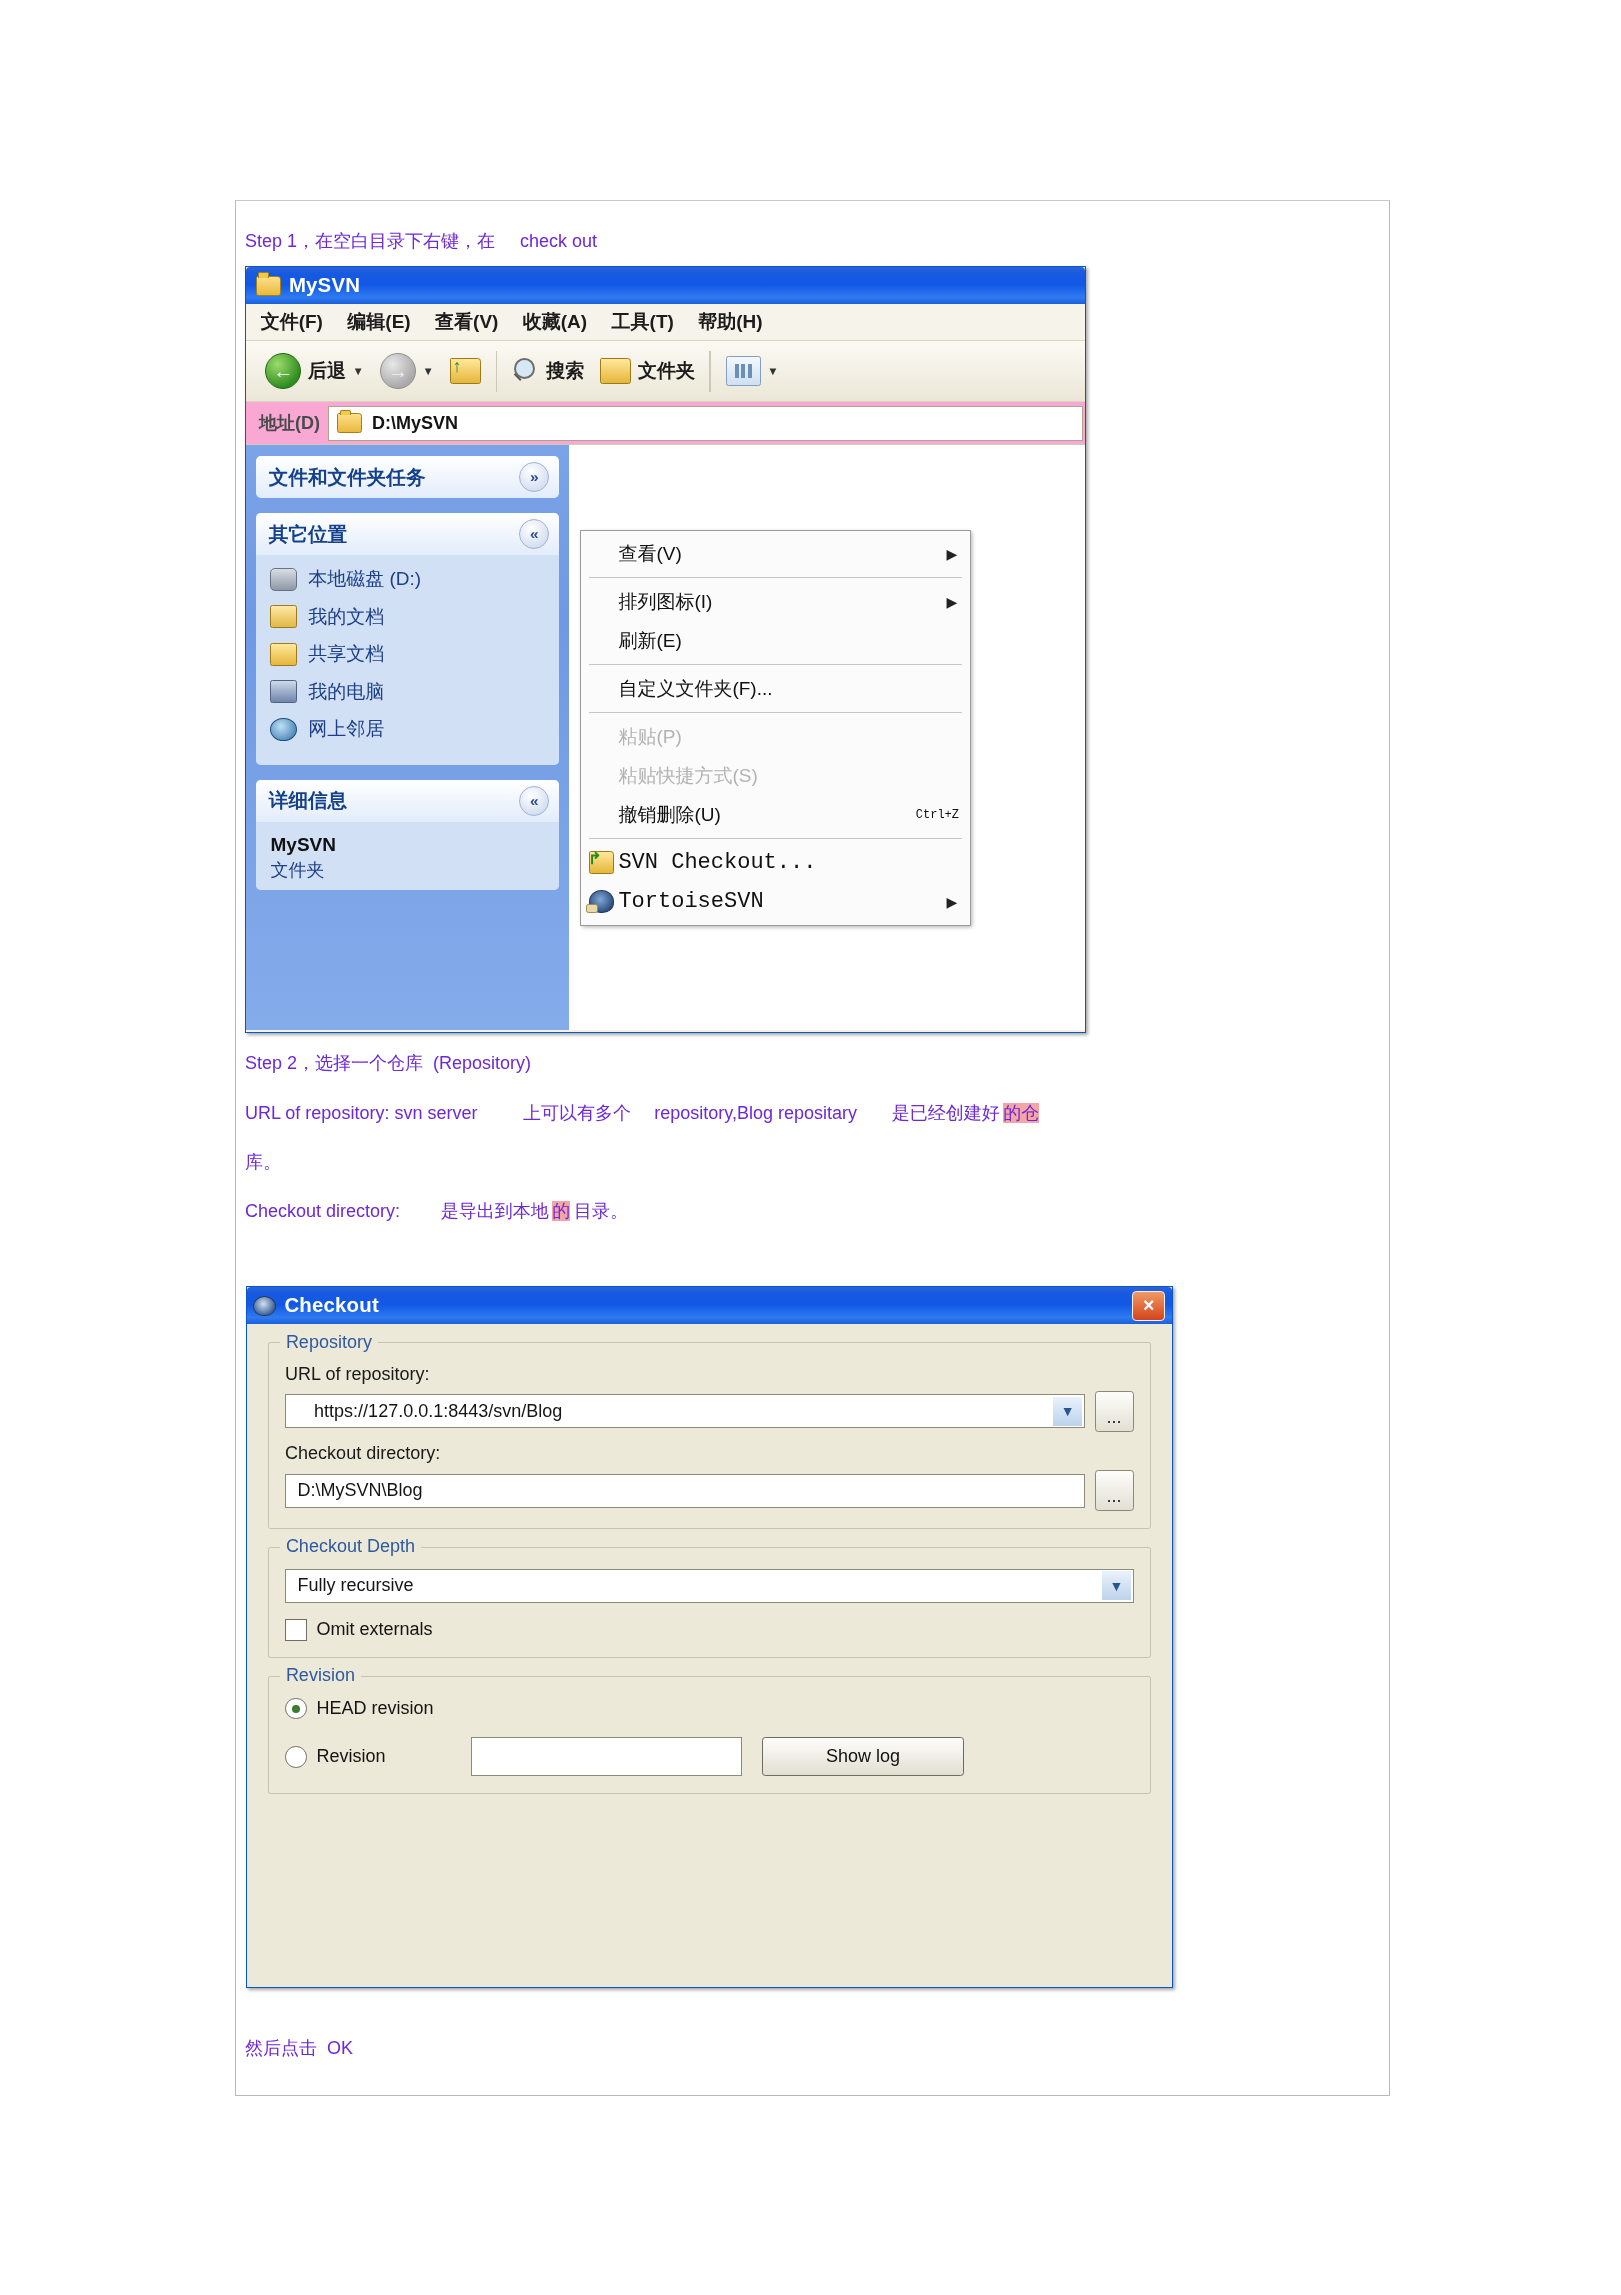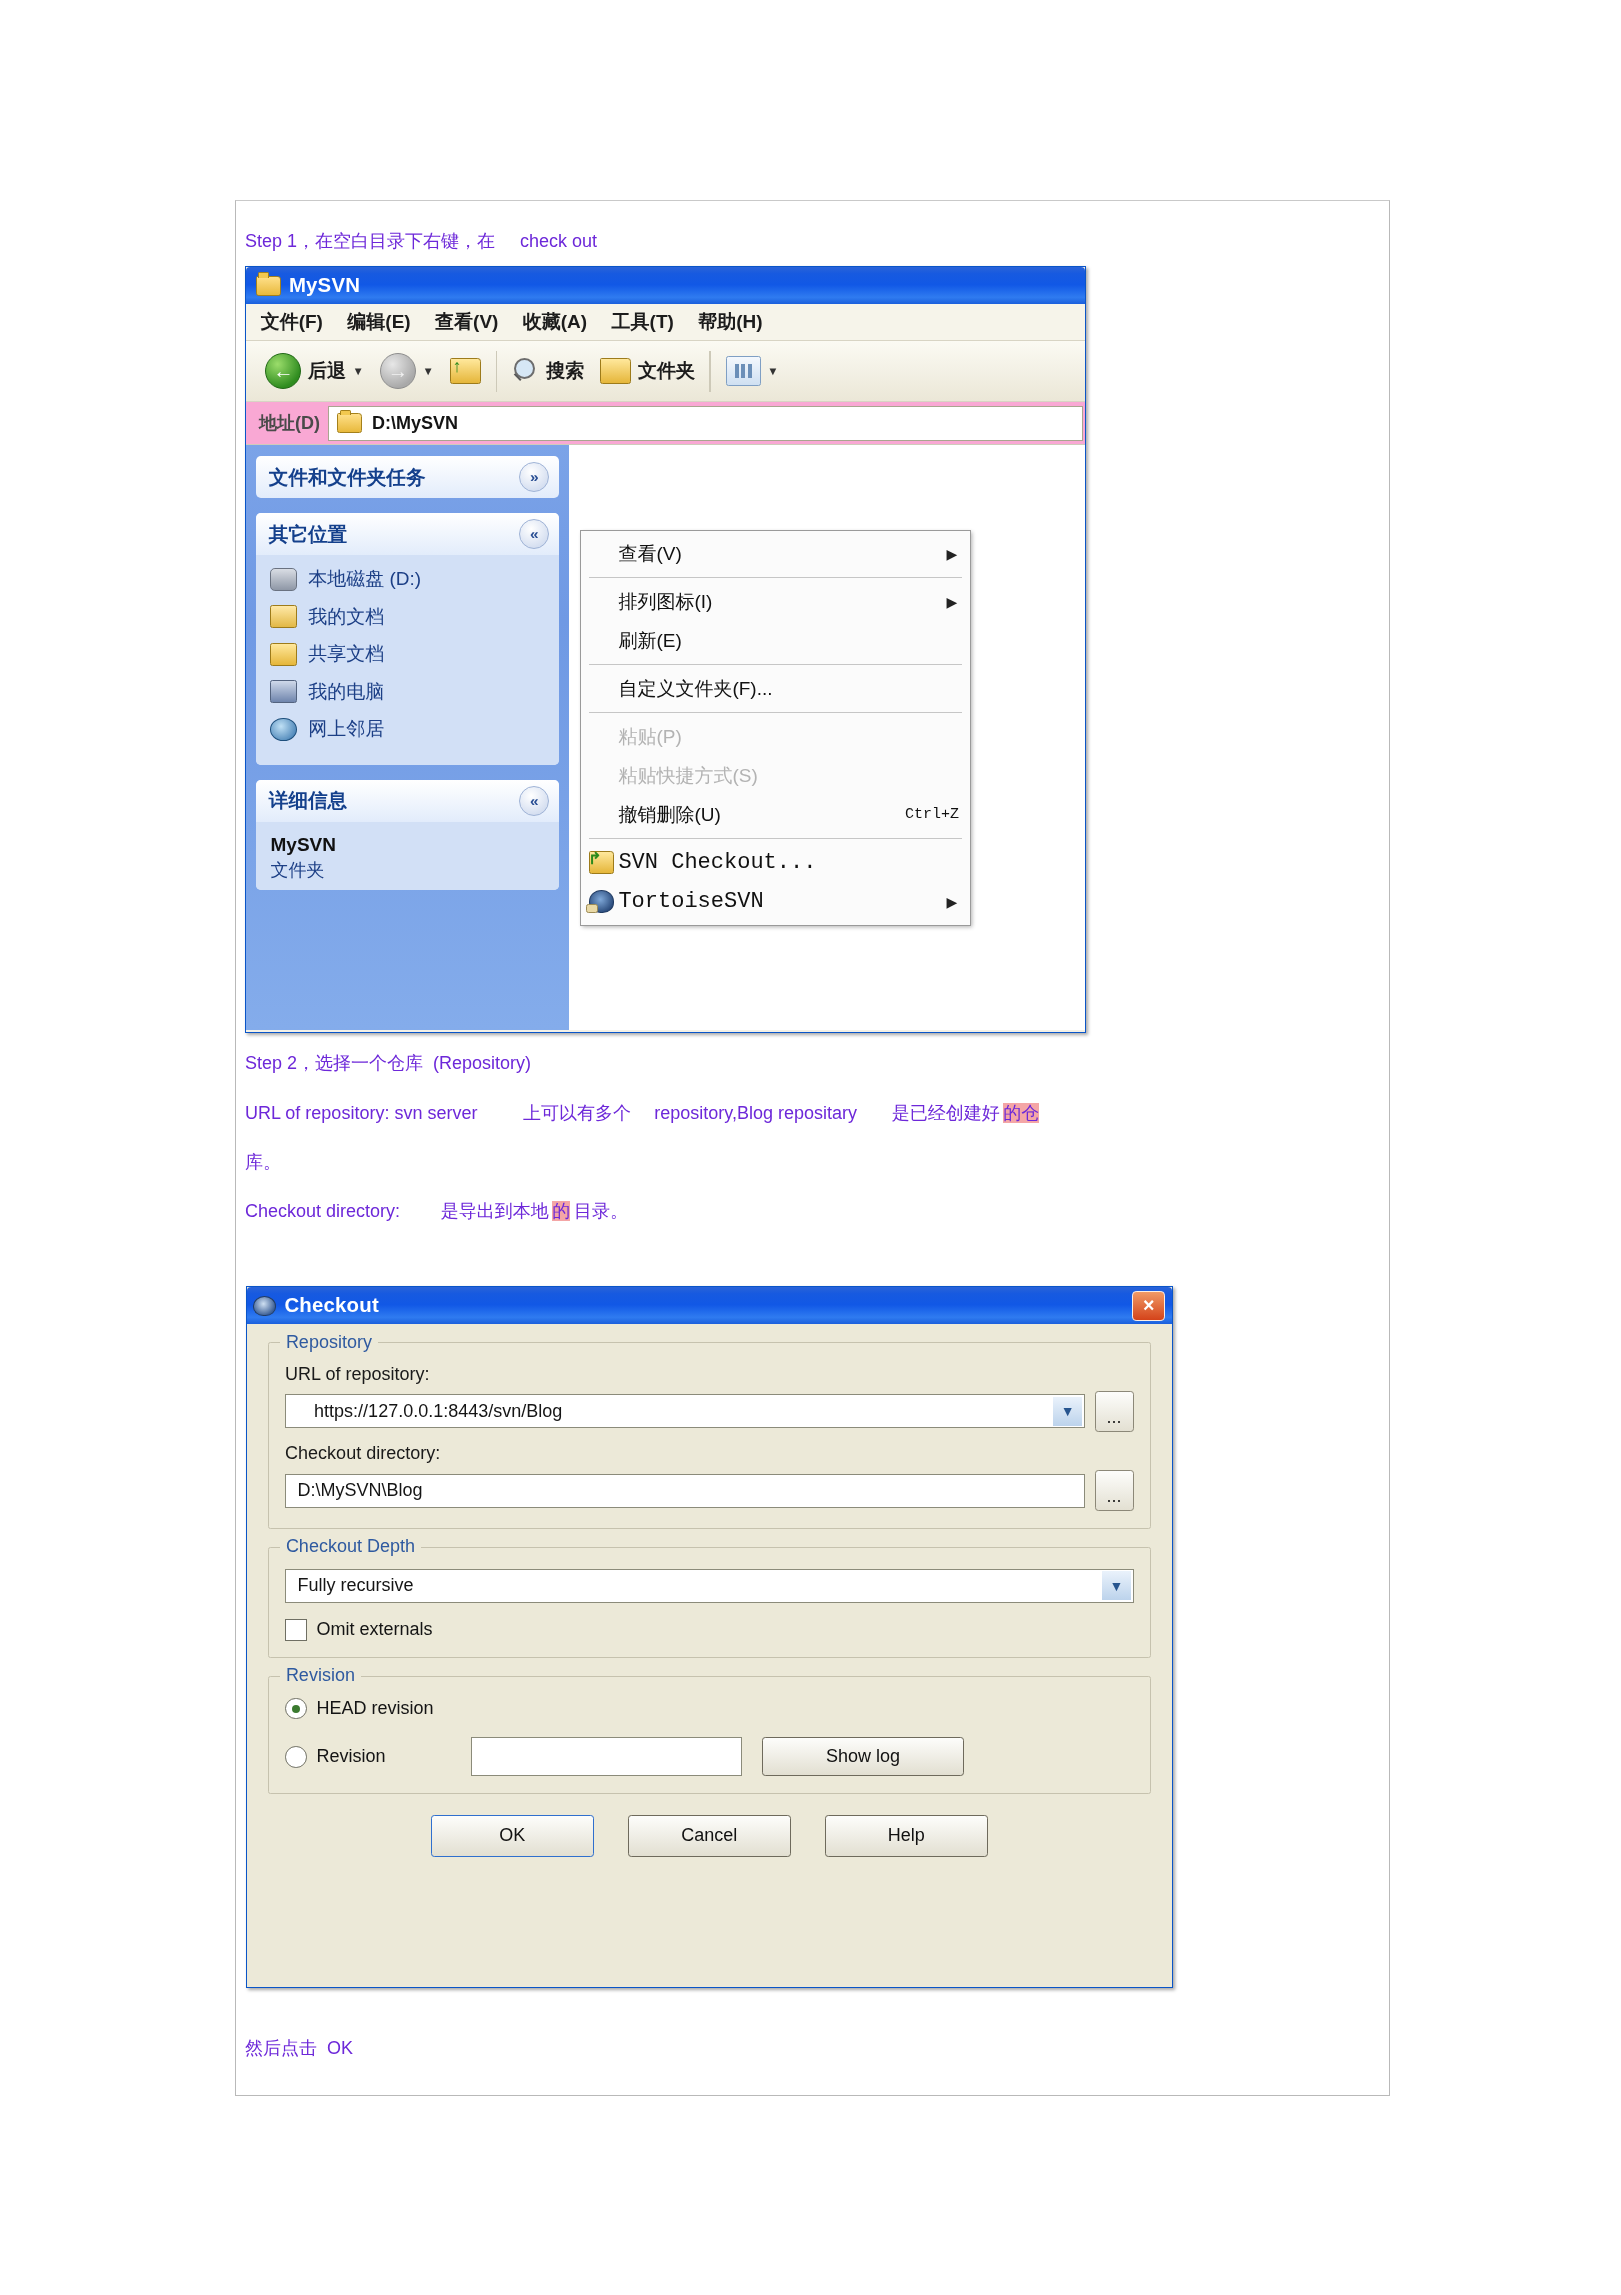--- a/index.html
+++ b/index.html
@@ -210,21 +210,21 @@
     height: 39px;
     display: flex; align-items: center;
     padding: 0 11.4px 0 37px;
     position: relative;
     font-size: 19px;
     color: #111;
     white-space: nowrap;
   }
   .ctx-item.disabled { color: #b3b3b3; }
   .ctx-item .arrow { position: absolute; right: 13px; font-size: 14px; color: #222; }
-  .ctx-item .accel { margin-left: auto; font-size: 15px; color: #111; font-family: "Liberation Mono", monospace; }
+  .ctx-item .accel { margin-left: auto; font-size: 12px; color: #111; font-family: "Liberation Mono", monospace; }
   .ctx-sep { height: 0.8px; background: #c6c6c6; margin: 4.1px 8.1px; }
   .ctx-ico { position: absolute; left: 8.1px; width: 23px; height: 21px; }
   .ctx-ico.co {
     background: linear-gradient(#ffe89c, #e5b63a);
     border: 0.8px solid #9d7b1a; border-radius: 1.6px 3.3px 2.4px 2.4px;
   }
   .ctx-ico.co::after { content: "↱"; position: absolute; left: -2.4px; top: -3.3px; color: #2b8a1c; font-size: 16.3px; font-weight: bold; }
   .ctx-ico.turtle {
     background: radial-gradient(circle at 45% 40%, #7fa8d8, #2e4f80 72%);
     border-radius: 50% 50% 45% 45%;
@@ -562,25 +562,20 @@
         </div>
 
         <div class="row" style="gap:0;">
           <span class="radio"></span>
           <span class="check-label" style="margin-left:9.8px;width:155px;">Revision</span>
           <span class="revision-input"></span>
           <span class="btn showlog" style="margin-left:19.6px;">Show log</span>
         </div>
       </div>
 
-      <div class="dlg-buttons">
-        <div class="btn default">OK</div>
-        <div class="btn">Cancel</div>
-        <div class="btn">Help</div>
-      </div>
 
     </div>
   </div>
 
   <div class="doc-line" style="position:absolute;left:9px;top:1835px;">然后点击  OK</div>
 
 </div>
 
 
 </body></html>

